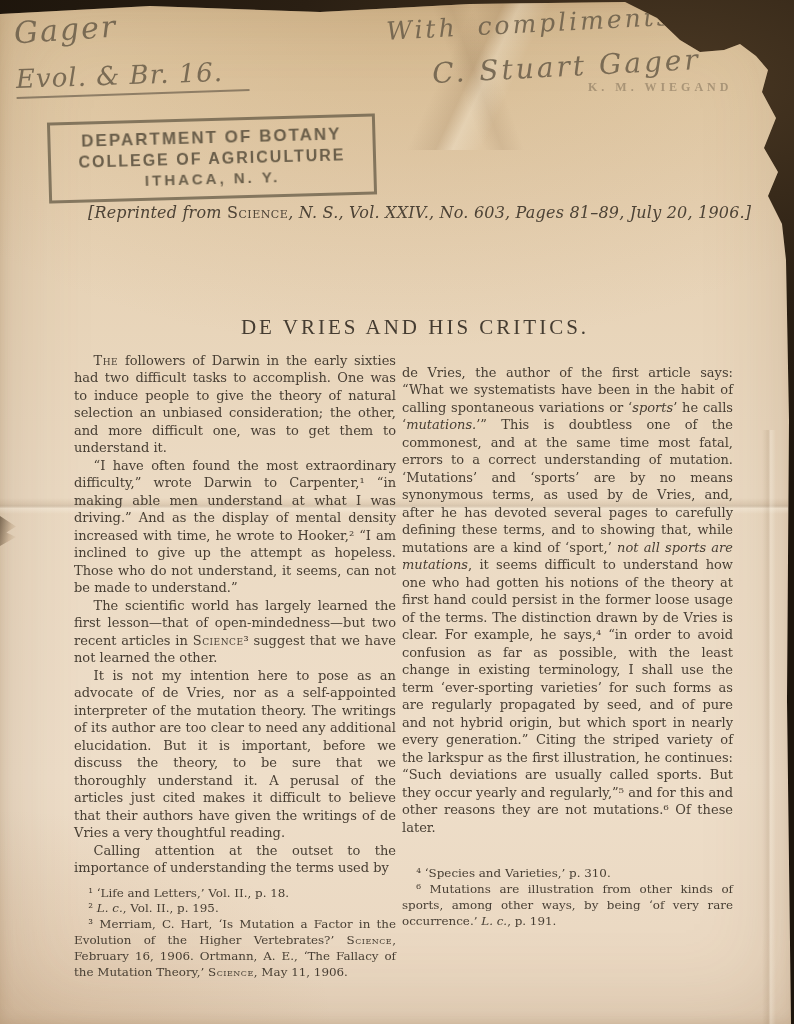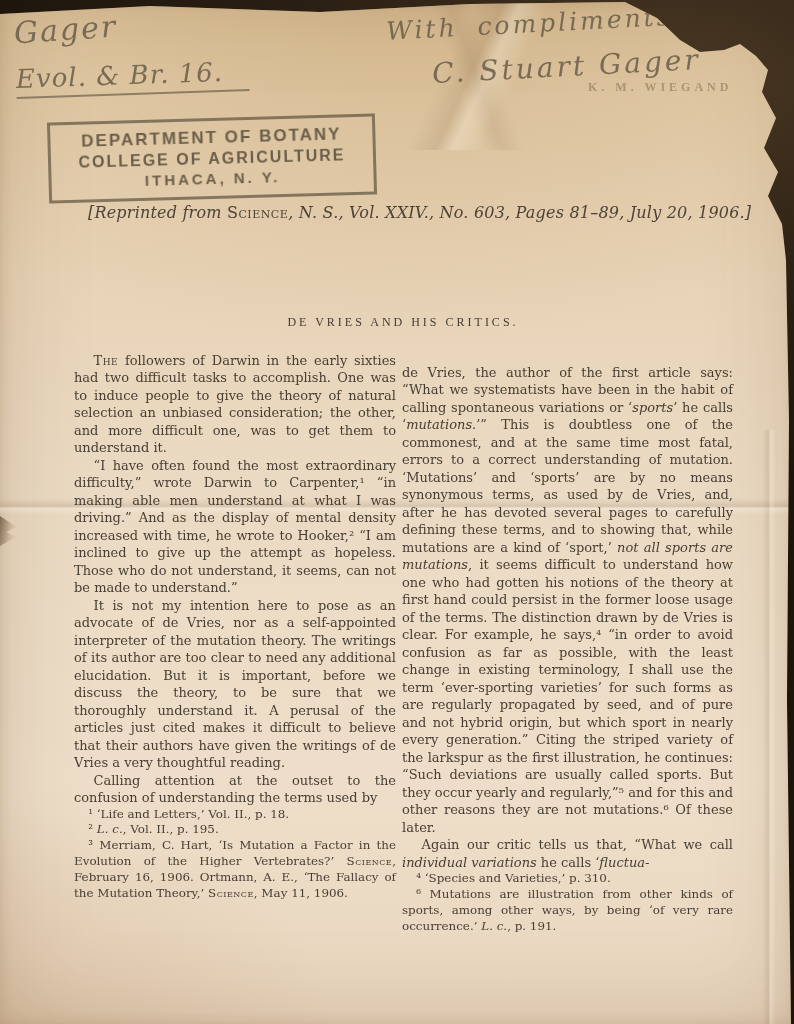--- a/index.html
+++ b/index.html
@@ -67,34 +67,34 @@
   }
   .dept-stamp .l1 { font-size:17px; letter-spacing:2px; }
   .dept-stamp .l2 { font-size:16px; letter-spacing:2px; margin-top:2px; }
   .dept-stamp .l3 { font-size:15px; letter-spacing:3px; margin-top:2px; }
   
   .citation {
     position:absolute; left:88px; right:72px; top:203px; text-align:right;
     font-size:16px; color:#4d4336; letter-spacing:0.2px; white-space:nowrap;
   }
   .title {
-    position:absolute; left:75px; top:315px; width:656px; margin:0;
+    position:absolute; left:87px; top:315px; width:656px; margin:0;
     text-align:center; font-family:"Liberation Serif", serif; font-weight:normal;
-    font-size:12px; letter-spacing:3px; color:#453c31;
+    font-size:21px; letter-spacing:3px; color:#453c31;
   }
   .col {
     position:absolute; top:352px; text-align:justify; color:#48402f;
     font-size:13px; line-height:1.345; color:#473e33;
   }
   .col-left  { left:74px;  width:322px; }
   .col-right { left:402px; width:331px; }
   .col p { margin:0; text-indent:1.5em; }
   .col-right .paras p:first-child { text-indent:0;margin-top:12px; }
-  .footnotes { font-size:11.9px; line-height:1.33; }
-  .col-right .footnotes { margin-top:0; }
+  .footnotes { margin-top:9px; font-size:11.9px; line-height:1.33; }
+  .col-right .footnotes { margin-top:30px; }
   .footnotes p { text-indent:1.2em; }
   .seg-i  { font-style:italic; }
   .seg-sc { font-variant:small-caps; letter-spacing:0.5px; }
 </style>
 </head>
 <body>
 
 <div class="canvas">
   <div class="paper">
 
@@ -117,34 +117,34 @@
     </div>
 
     <div class="citation"><span class="seg-i">[Reprinted from </span><span class="seg-sc">Science</span><span class="seg-i">, N. S., Vol. XXIV., No. 603, Pages 81–89, July 20, 1906.]</span></div>
 
     <h1 class="title">DE VRIES AND HIS CRITICS.</h1>
 
     <div class="col col-left">
       <div class="paras">
           <p><span class="seg-sc">The</span><span> followers of Darwin in the early sixties had two difficult tasks to accomplish.  One was to induce people to give the theory of natural selection an unbiased consideration; the other, and more difficult one, was to get them to understand it.</span></p>
           <p><span>“I have often found the most extraordinary difficulty,” wrote Darwin to Carpenter,¹ “in making able men understand at what I was driving.”  And as the display of mental density increased with time, he wrote to Hooker,² “I am inclined to give up the attempt as hopeless.  Those who do not understand, it seems, can not be made to understand.”</span></p>
+          <p><span>The scientific world has largely learned the first lesson—that of open-mindedness—but two recent articles in </span><span class="seg-sc">Science</span><span>³ suggest that we have not learned the other.</span></p>
           <p><span>It is not my intention here to pose as an advocate of de Vries, nor as a self-appointed interpreter of the mutation theory.  The writings of its author are too clear to need any additional elucidation.  But it is important, before we discuss the theory, to be sure that we thoroughly understand it.  A perusal of the articles just cited makes it difficult to believe that their authors have given the writings of de Vries a very thoughtful reading.</span></p>
-          <p><span>Calling attention at the outset to the confusion of understanding the terms used by</span></p>
+          <p><span>Calling attention at the outset to the importance of understanding the terms used by</span></p>
         </div>
       <div class="footnotes">
           <p><span>¹ ‘Life and Letters,’ Vol. II., p. 18.</span></p>
           <p><span>² </span><span class="seg-i">L. c.</span><span>, Vol. II., p. 195.</span></p>
           <p><span>³ Merriam, C. Hart, ‘Is Mutation a Factor in the Evolution of the Higher Vertebrates?’ </span><span class="seg-sc">Science</span><span>, February 16, 1906.  Ortmann, A. E., ‘The Fallacy of the Mutation Theory,’ </span><span class="seg-sc">Science</span><span>, May 11, 1906.</span></p>
         </div>
     </div>
 
     <div class="col col-right">
       <div class="paras">
           <p><span>de Vries, the author of the first article says: “What we systematists have been in the habit of calling spontaneous variations or ‘</span><span class="seg-i">sports</span><span>’ he calls ‘</span><span class="seg-i">mutations.</span><span>’”  This is doubtless one of the commonest, and at the same time most fatal, errors to a correct understanding of mutation.  ‘Mutations’ and ‘sports’ are by no means synonymous terms, as used by de Vries, and, after he has devoted several pages to carefully defining these terms, and to showing that, while mutations are a kind of ‘sport,’ </span><span class="seg-i">not all sports are mutations</span><span>, it seems difficult to understand how one who had gotten his notions of the theory at first hand could persist in the former loose usage of the terms.  The distinction drawn by de Vries is clear.  For example, he says,⁴ “in order to avoid confusion as far as possible, with the least change in existing terminology, I shall use the term ‘ever-sporting varieties’ for such forms as are regularly propagated by seed, and of pure and not hybrid origin, but which sport in nearly every generation.”  Citing the striped variety of the larkspur as the first illustration, he continues: “Such deviations are usually called sports.  But they occur yearly and regularly,”⁵ and for this and other reasons they are not mutations.⁶  Of these later.</span></p>
-          <p><span>Again our critic tells us that, “What we call </span><span class="seg-i">individual variations</span><span> he calls ‘</span><span class="seg-i">fluctua-</span></p>
         </div>
       <div class="footnotes">
           <p><span>⁴ ‘Species and Varieties,’ p. 310.</span></p>
           <p><span>⁶ Mutations are illustration from other kinds of sports, among other ways, by being ‘of very rare occurrence.’  </span><span class="seg-i">L. c.</span><span>, p. 191.</span></p>
         </div>
     </div>
 
   </div>
 </div>
 

